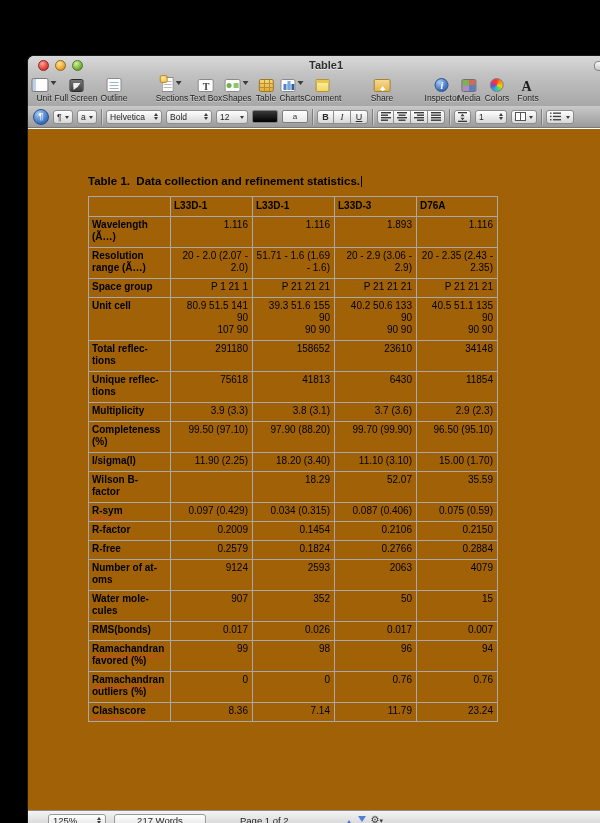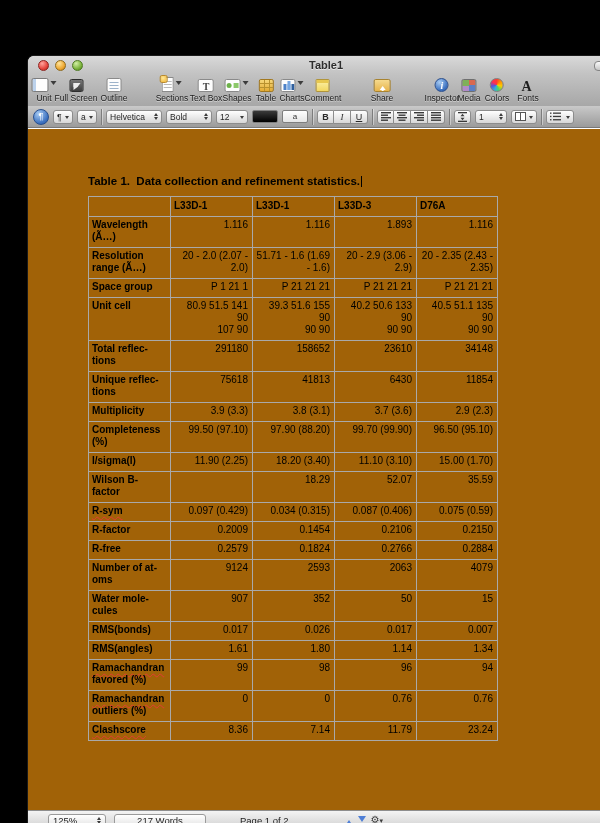--- a/index.html
+++ b/index.html
@@ -520,27 +520,20 @@
               <td class="val">15</td>
             </tr>
             <tr>
               <td class="lbl"><span>RMS(bonds)</span></td>
               <td class="val">0.017</td>
               <td class="val">0.026</td>
               <td class="val">0.017</td>
               <td class="val">0.007</td>
             </tr>
             <tr>
-              <td class="lbl"><span>RMS(angles)</span></td>
-              <td class="val">1.61</td>
-              <td class="val">1.80</td>
-              <td class="val">1.14</td>
-              <td class="val">1.34</td>
-            </tr>
-            <tr>
               <td class="lbl"><span class="sq">Ramachandran</span><span>
 favored (%)</span></td>
               <td class="val">99</td>
               <td class="val">98</td>
               <td class="val">96</td>
               <td class="val">94</td>
             </tr>
             <tr>
               <td class="lbl"><span class="sq">Ramachandran</span><span>
 outliers (%)</span></td>

